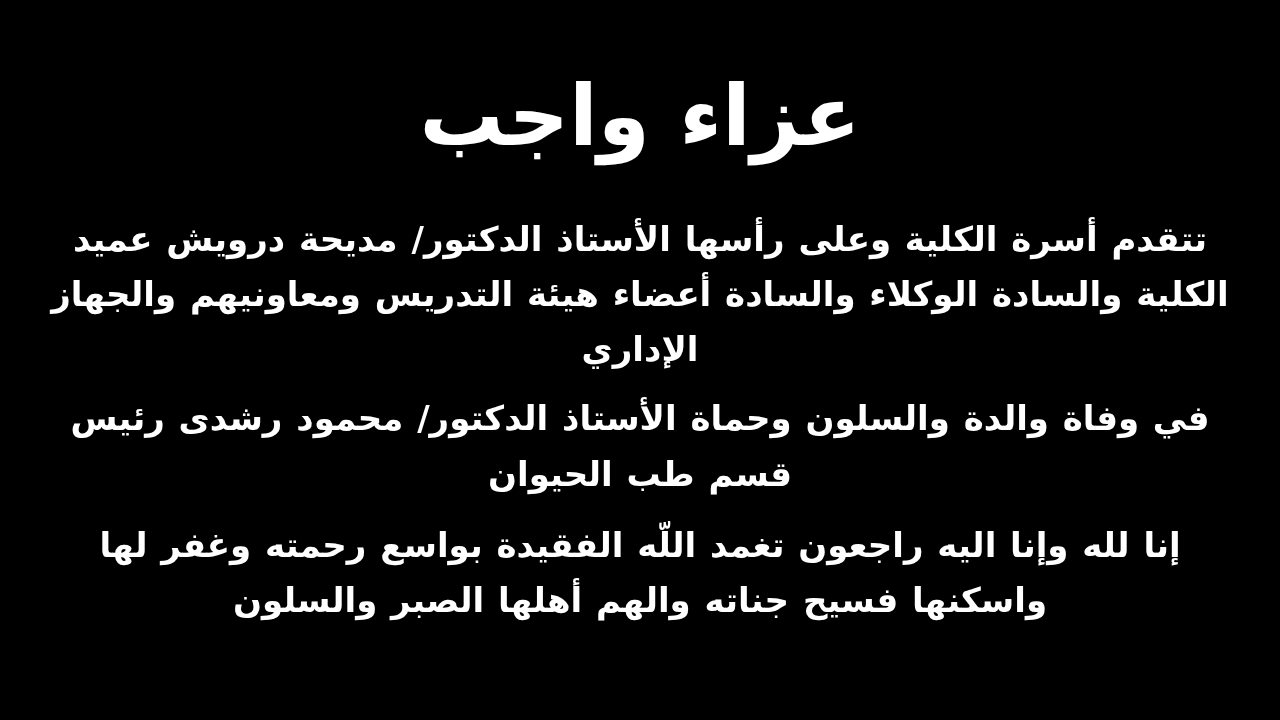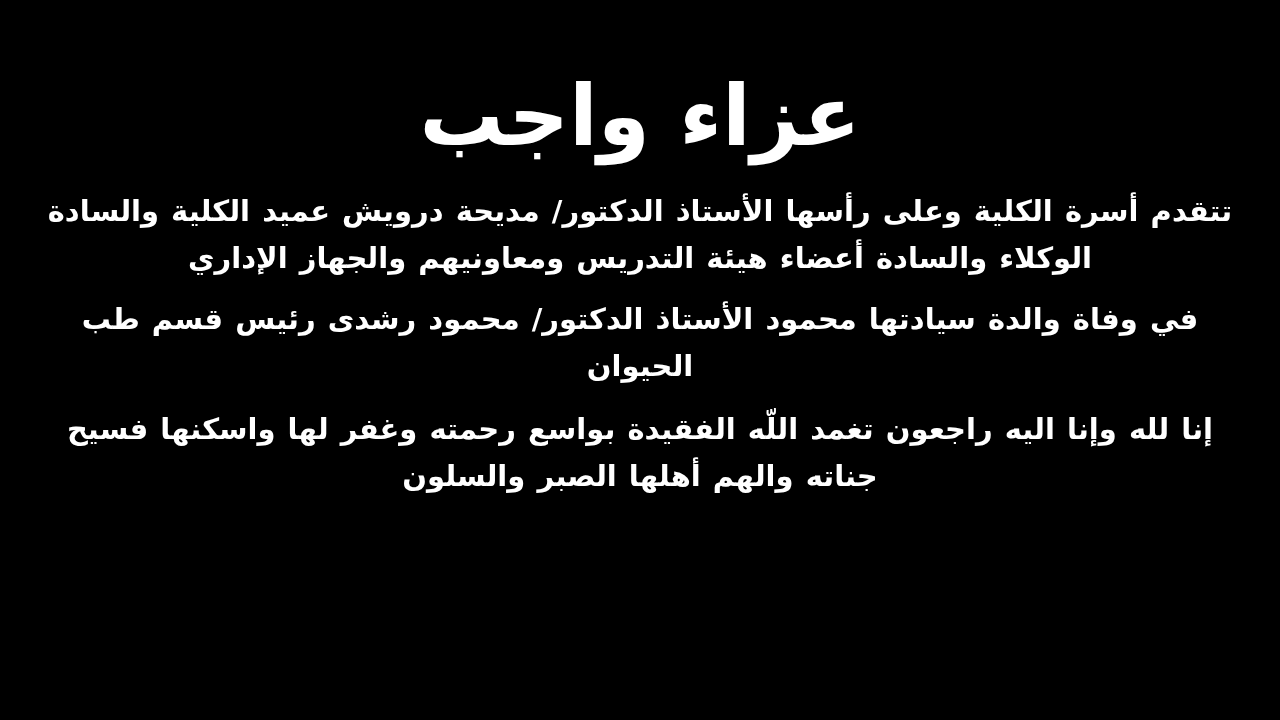--- a/index.html
+++ b/index.html
@@ -16,41 +16,42 @@
   }
   .poster {
     width: 1280px;
     height: 720px;
     background: #000000;
     display: flex;
     flex-direction: column;
     align-items: center;
     box-sizing: border-box;
     padding: 72px 24px 18px 24px;
+    gap: 24px;
   }
   .headline {
     font-size: 84px;
     font-weight: bold;
     line-height: 1.05;
     text-align: center;
     letter-spacing: 0px;
     margin: 0 0 28px 0;
     direction: rtl;
     white-space: nowrap;
   }
   .body-block {
     width: 1230px;
     display: flex;
     flex-direction: column;
     align-items: stretch;
   }
   .para {
     direction: rtl;
     text-align: center;
-    font-size: 29px;
+    font-size: 34px;
     font-weight: bold;
     line-height: 1.62;
     margin: 0 0 16px 0;
     word-spacing: 2px;
   }
   .para:last-child {
     margin-bottom: 12px;
   }
   .para.tight {
     margin-bottom: 14px;
@@ -58,17 +59,17 @@
 </style>
 </head>
 <body>
 
 <div class="poster">
 
   <h1 class="headline">عزاء واجب</h1>
 
   <div class="body-block">
     <p class="para tight">تتقدم أسرة الكلية وعلى رأسها الأستاذ الدكتور/ مديحة درويش عميد الكلية والسادة الوكلاء والسادة أعضاء هيئة التدريس ومعاونيهم والجهاز الإداري</p>
-    <p class="para">في وفاة والدة سيادتها محمود الأستاذ الدكتور/ محمود رشدى رئيس قسم طب الحيوان</p>
+    <p class="para">في وفاة والدة والسلون وحماة الأستاذ الدكتور/ محمود رشدى رئيس قسم طب الحيوان</p>
     <p class="para">إنا لله وإنا اليه راجعون تغمد اللّه الفقيدة بواسع رحمته وغفر لها واسكنها فسيح جناته والهم أهلها الصبر والسلون</p>
   </div>
 
 </div>
 
 </body></html>

